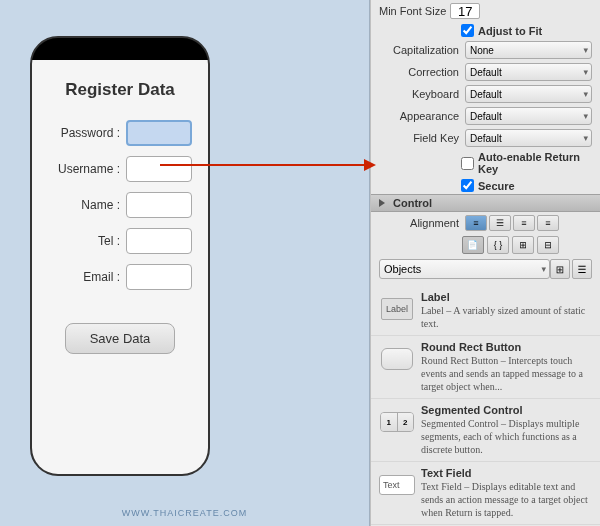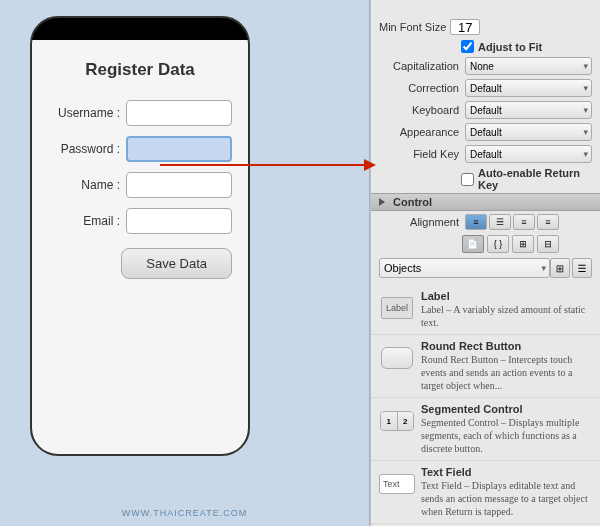--- a/index.html
+++ b/index.html
@@ -17,23 +17,23 @@
     .left-panel {
       width: 370px;
       height: 526px;
       background: #c8d8e8;
       position: relative;
       border-right: 1px solid #a0b0c0;
     }
 
     .simulator-device {
       position: absolute;
-      top: 16px;
+      top: 36px;
       left: 30px;
-      width: 220px;
+      width: 180px;
       height: 440px;
       background: #1a1a1a;
       border-radius: 28px;
       border: 2px solid #333;
       overflow: hidden;
     }
 
     .simulator-statusbar {
       width: 100%;
       height: 22px;
@@ -80,24 +80,24 @@
       border: 1px solid #aaa;
       border-radius: 4px;
     }
 
     .form-input.password-field {
       background: #c5d8f0;
       border: 2px solid #7aa8d8;
     }
 
     .save-btn-container {
-      margin-top: 4px;
+      margin-top: 23px;
       width: 100%;
       display: flex;
-      justify-content: flex-end;
+      justify-content: center;
     }
 
     .save-btn {
       background: linear-gradient(to bottom, #f0f0f0, #d8d8d8);
       border: 1px solid #aaa;
       border-radius: 8px;
       padding: 7px 24px;
       font-size: 13px;
       color: #333;
       cursor: pointer;
@@ -193,21 +193,20 @@
       font-size: 11px;
       color: #333;
       font-weight: bold;
     }
 
     
     .top-row {
       display: flex;
       align-items: center;
       padding: 3px 8px;
-      margin-top: 16px;
     }
 
     .top-row .tl {
       font-size: 11px;
       color: #333;
       margin-right: 4px;
     }
 
     .num-input {
       width: 30px;
@@ -449,34 +448,38 @@
 </head>
 <body>
 
 <div class="left-panel">
   <div class="simulator-device">
     <div class="simulator-statusbar"></div>
     <div class="simulator-screen">
       <div class="form-title">Register Data</div>
 
       <div class="form-row">
+        <div class="form-label">Password :</div>
+        <div class="form-input password-field"></div>
+      </div>
+
+      <div class="form-row">
         <div class="form-label">Username :</div>
         <div class="form-input"></div>
-      </div>
-
-      <div class="form-row">
-        <div class="form-label">Password :</div>
-        <div class="form-input password-field"></div>
       </div>
 
       <div class="form-row">
         <div class="form-label">Name :</div>
         <div class="form-input"></div>
       </div>
 
+      <div class="form-row">
+        <div class="form-label">Tel :</div>
+        <div class="form-input"></div>
+      </div>
 
       <div class="form-row">
         <div class="form-label">Email :</div>
         <div class="form-input"></div>
       </div>
 
       <div class="save-btn-container">
         <button class="save-btn">Save Data</button>
       </div>
     </div>
@@ -549,20 +552,24 @@
         <option>Default</option>
       </select>
     </div>
   </div>
 
   <div class="checkbox-row">
     <input type="checkbox" style="">
     <span class="checkbox-label">Auto-enable Return Key</span>
   </div>
 
+  <div class="checkbox-row">
+    <input type="checkbox" checked="" style="">
+    <span class="checkbox-label">Secure</span>
+  </div>
 
   <div class="section-header">
     <span class="triangle-icon"></span>
     <span>Control</span>
   </div>
 
   <div class="alignment-row">
     <span class="inspector-label">Alignment</span>
     <div class="align-btn active">≡</div>
     <div class="align-btn">☰</div>
@@ -601,21 +608,21 @@
         <div class="object-desc">Label – A variably sized amount of static text.</div>
       </div>
     </div>
 
     <div class="object-item">
       <div class="object-icon">
         <div class="icon-roundrect"></div>
       </div>
       <div class="object-text">
         <div class="object-name">Round Rect Button</div>
-        <div class="object-desc">Round Rect Button – Intercepts touch events and sends an action events to a target object when...</div>
+        <div class="object-desc">Round Rect Button – Intercepts touch events and sends an tapped message to a target object when...</div>
       </div>
     </div>
 
     <div class="object-item">
       <div class="object-icon">
         <div class="icon-segmented">
           <div class="icon-seg-part">1</div>
           <div class="icon-seg-part">2</div>
         </div>
       </div>

